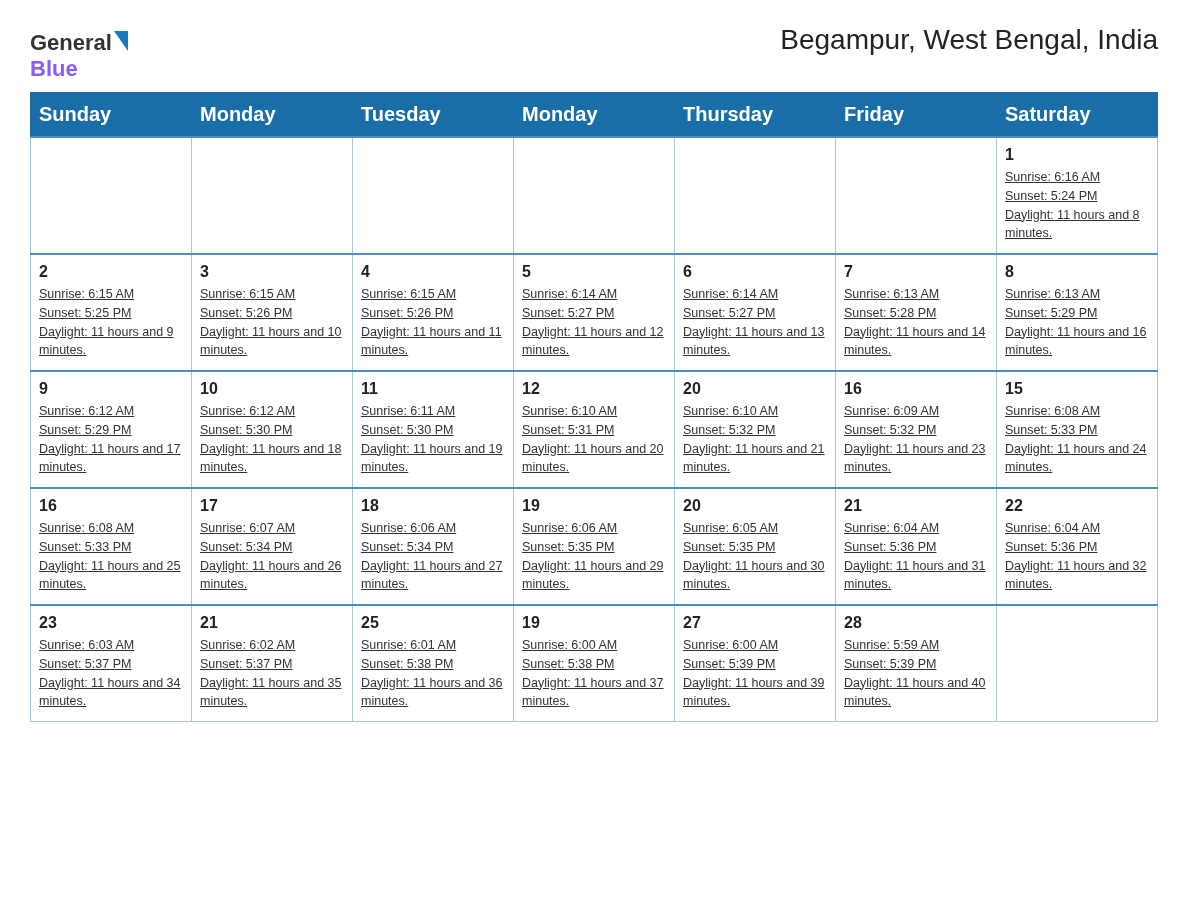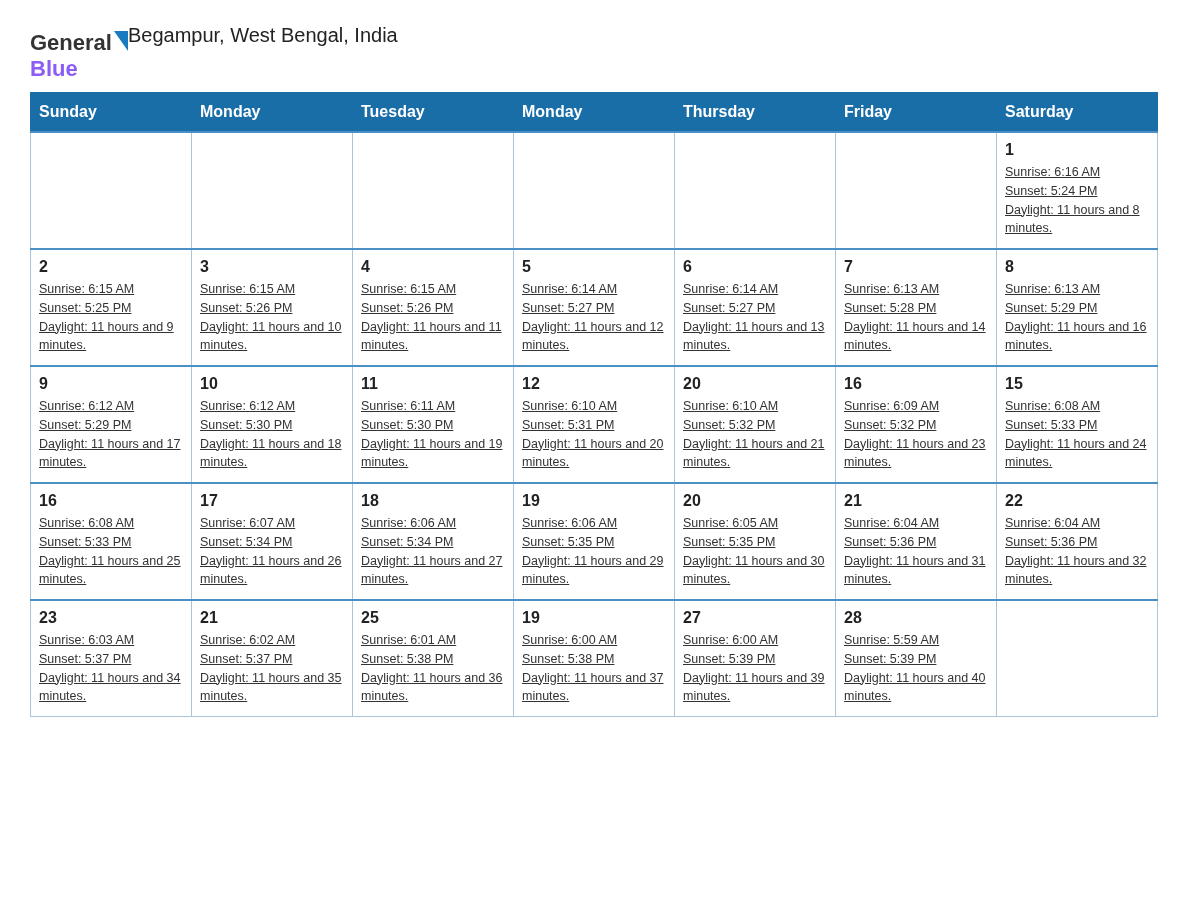--- a/index.html
+++ b/index.html
@@ -5,21 +5,21 @@
     * { box-sizing: border-box; margin: 0; padding: 0; }
     body {
       font-family: Arial, Helvetica, sans-serif;
       background: #fff;
       padding: 20px 30px;
       width: 1188px;
       min-height: 918px;
     }
     .header-area {
       display: flex;
-      justify-content: flex-start;
+      justify-content: space-between;
       align-items: flex-start;
       margin-bottom: 10px;
     }
     .logo {
       display: flex;
       align-items: center;
       margin-top: 10px;
     }
     .logo-text-general {
       font-size: 22px;
@@ -46,33 +46,33 @@
     .title-area {
       text-align: right;
     }
     .calendar-title {
       font-size: 48px;
       font-weight: bold;
       color: #222;
       line-height: 1.1;
     }
     .calendar-subtitle {
-      font-size: 20px;
+      font-size: 28px;
       color: #222;
       margin-top: 4px;
     }
     .calendar-table {
       width: 100%;
       border-collapse: collapse;
       margin-top: 8px;
     }
     .calendar-table th {
       background-color: #1a6ea8;
       color: #fff;
-      font-size: 16px;
+      font-size: 20px;
       font-weight: bold;
       padding: 10px 8px;
       text-align: left;
       border: 1px solid #1a6ea8;
     }
     .calendar-table td {
       vertical-align: top;
       padding: 8px 8px 10px 8px;
       border: 1px solid #aac4d8;
       width: calc(100% / 7);

